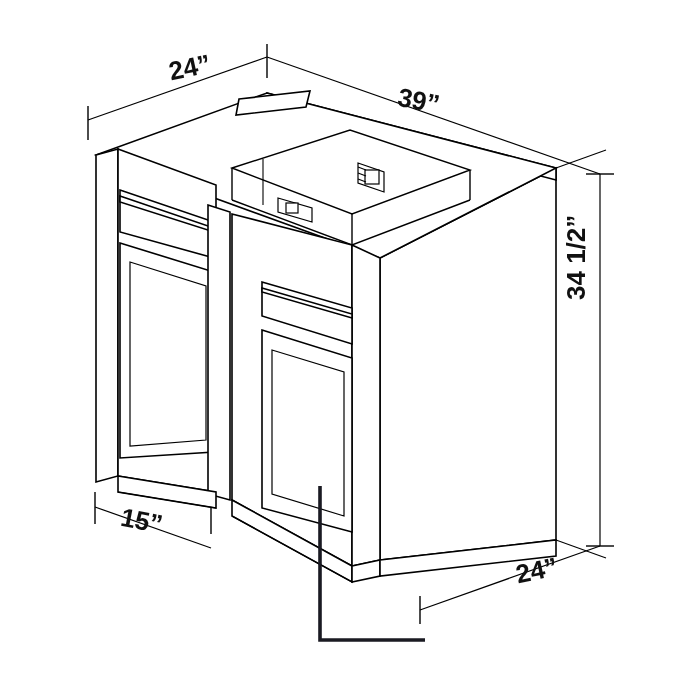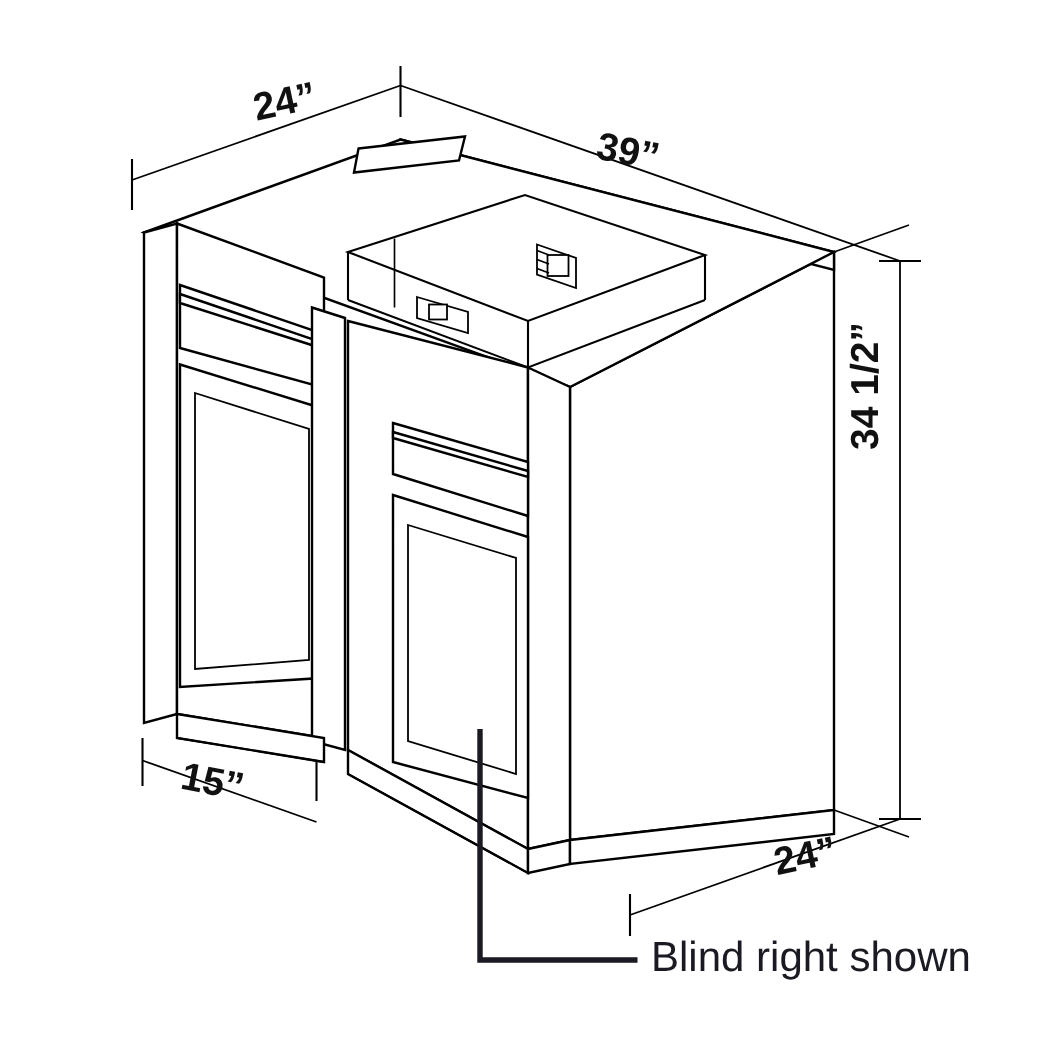--- a/index.html
+++ b/index.html
@@ -178,15 +178,14 @@
   <div class="dim-label" id="label-24-top">24”</div>
 
   <div class="dim-label" id="label-39-top">39”</div>
 
   <div class="dim-label" id="label-height-right">34 1/2”</div>
 
   <div class="dim-label" id="label-15-bottom">15”</div>
 
   <div class="dim-label" id="label-24-bottom">24”</div>
 
-  <div id="caption-blind">Blind right shown</div>
 
 </div>
 
 </body></html>

